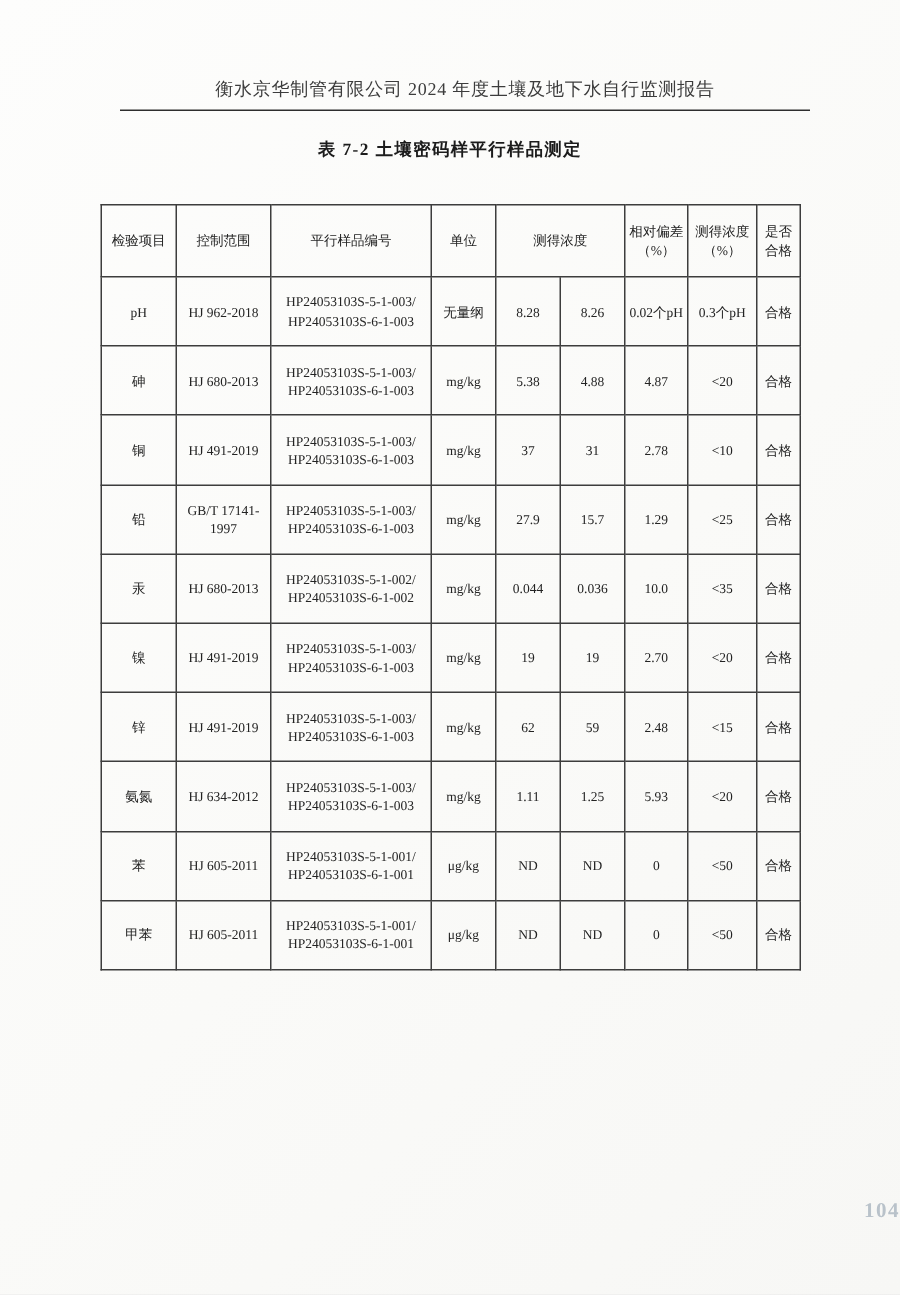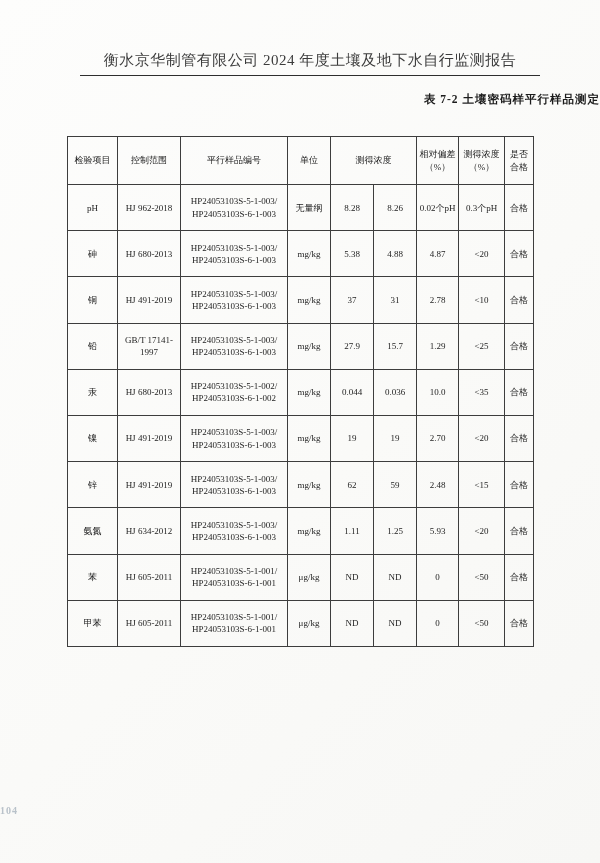--- a/index.html
+++ b/index.html
@@ -4,43 +4,43 @@
 <style>
   html,body{margin:0;padding:0;}
   body{background:#e8e8e8;font-family:"Liberation Serif","DejaVu Serif",serif;}
   .page{
     position:relative;width:600px;height:863px;margin:0 auto;
     background:linear-gradient(135deg,#fdfdfc 0%,#fafaf8 55%,#f7f7f5 100%);
     overflow:hidden;box-shadow:0 0 6px rgba(0,0,0,.25);
   }
   .doc-header{
     position:absolute;top:51px;left:80px;right:60px;
-    text-align:center;font-size:15px;letter-spacing:.5px;color:#3c3c3c;
+    text-align:center;font-size:12px;letter-spacing:.5px;color:#3c3c3c;
     padding-bottom:5px;border-bottom:1.2px solid #2e2e2e;
   }
   .table-title{
     position:absolute;top:92px;left:0;width:100%;
-    text-align:right;font-weight:bold;font-size:11.5px;color:#1c1c1c;letter-spacing:1px;
+    text-align:center;font-weight:bold;font-size:11.5px;color:#1c1c1c;letter-spacing:1px;
   }
   table.sample-table{
     position:absolute;top:113px;left:67px;width:466px;
     border-collapse:collapse;table-layout:fixed;margin-top:23px;
   }
   .sample-table th,.sample-table td{
     border:1px solid #3d3d3d;
     text-align:center;vertical-align:middle;
     font-size:9px;color:#232323;line-height:1.35;
     padding:1px 1px;white-space:pre-line;word-wrap:break-word;
     font-weight:normal;
   }
   .sample-table thead tr{height:48px;}
   .sample-table tbody tr{height:46.2px;}
   .page-number{
     position:absolute;bottom:47px;left:0;width:100%;
-    text-align:left;font-size:10px;color:#b9c2ca;letter-spacing:1px;font-weight:bold;
+    text-align:right;font-size:14px;color:#b9c2ca;letter-spacing:1px;font-weight:bold;
   }
 </style>
 </head>
 <body>
 
 <div class="page">
 
   <div class="doc-header">衡水京华制管有限公司 2024 年度土壤及地下水自行监测报告</div>
 
   <div class="table-title">表 7-2  土壤密码样平行样品测定</div>

